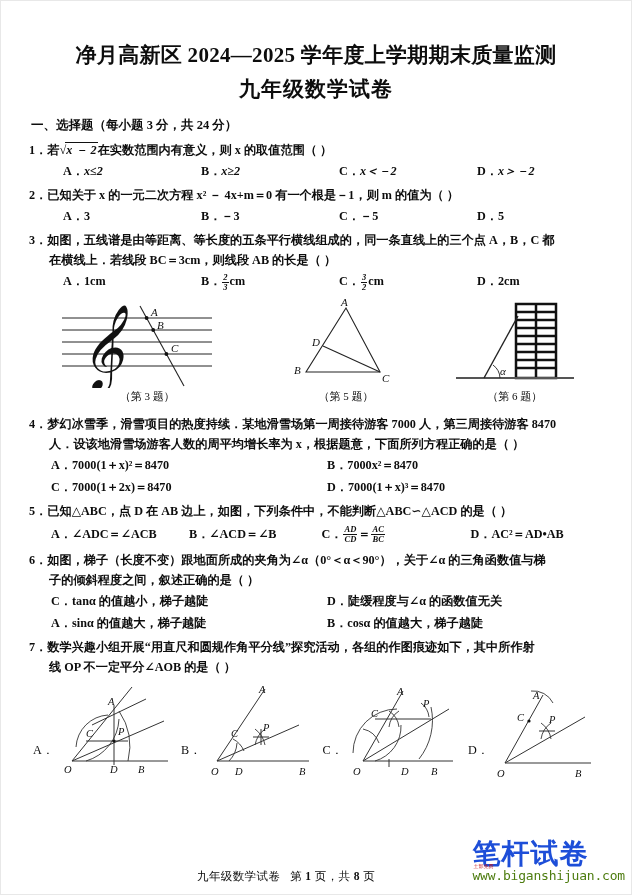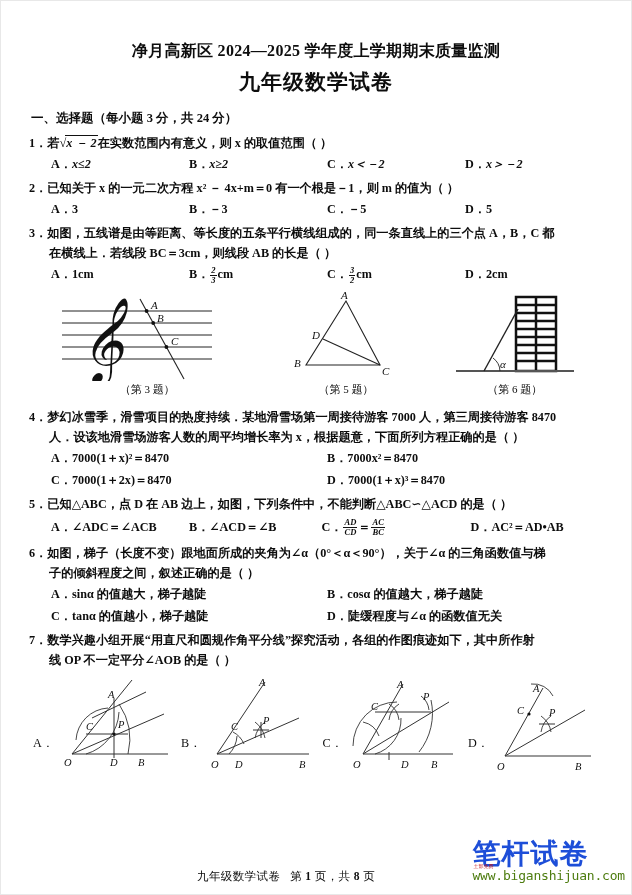--- a/index.html
+++ b/index.html
@@ -16,21 +16,21 @@
     position: relative;
     width: 632px; height: 895px;
     background: #fff;
     border: 1px solid #e8e8e8;
     padding: 0;
   }
   .paper-inner { padding: 40px 28px 0 28px; }
 
   .title-main {
     text-align: center;
-    font-size: 16px;
+    font-size: 21px;
     font-weight: bold;
     letter-spacing: .3px;
     margin: 0 0 6px 0;
     font-family: "Liberation Serif", "DejaVu Serif", serif;
   }
   .title-sub {
     text-align: center;
     font-size: 21px;
     font-weight: bold;
     letter-spacing: 1px;
@@ -50,21 +50,21 @@
   }
   .q-body { padding-left: 20px; text-indent: -20px; }
   .q-cont { padding-left: 20px; }
 
   .opts {
     display: flex;
     font-size: 12.2px;
     line-height: 22px;
     padding-left: 22px;
   }
-  .opts.four > div { width: 25%; }
+  .opts.four > div { width: 25%; margin-left: 12px; }
   .opts.two > div { width: 50%; }
   .opt { white-space: nowrap; }
   .opt-wide { white-space: nowrap; }
 
   .opts-q5 { display:flex; font-size:12.2px; line-height:26px; padding-left:22px; align-items:flex-end;}
   .opts-q5 > div:nth-child(1){ width: 25%; }
   .opts-q5 > div:nth-child(2){ width: 24%; }
   .opts-q5 > div:nth-child(3){ width: 27%; }
   .opts-q5 > div:nth-child(4){ width: 24%; }
 
@@ -297,26 +297,26 @@
       <div><span>D．</span><span>AC²＝AD•AB</span></div>
     </div>
   </div>
 
   <div class="q">
     <div class="q-line q-body">
       <span>6．</span><span>如图，梯子（长度不变）跟地面所成的夹角为∠α（0°＜α＜90°），关于∠α 的三角函数值与梯</span>
     </div>
     <div class="q-line q-cont">子的倾斜程度之间，叙述正确的是（      ）</div>
     <div class="opts two">
+      <div class="opt-wide"><span>C．</span><span>tanα 的值越小，梯子越陡</span></div>
+      <div class="opt-wide"><span>D．</span><span>陡缓程度与∠α 的函数值无关</span></div>
+    </div>
+    <div class="opts two">
       <div class="opt-wide"><span>A．</span><span>sinα 的值越大，梯子越陡</span></div>
       <div class="opt-wide"><span>B．</span><span>cosα 的值越大，梯子越陡</span></div>
-    </div>
-    <div class="opts two">
-      <div class="opt-wide"><span>C．</span><span>tanα 的值越小，梯子越陡</span></div>
-      <div class="opt-wide"><span>D．</span><span>陡缓程度与∠α 的函数值无关</span></div>
     </div>
   </div>
 
   <div class="q">
     <div class="q-line q-body">
       <span>7．</span><span>数学兴趣小组开展“用直尺和圆规作角平分线”探究活动，各组的作图痕迹如下，其中所作射</span>
     </div>
     <div class="q-line q-cont">线 OP 不一定平分∠AOB 的是（      ）</div>
   </div>
 

